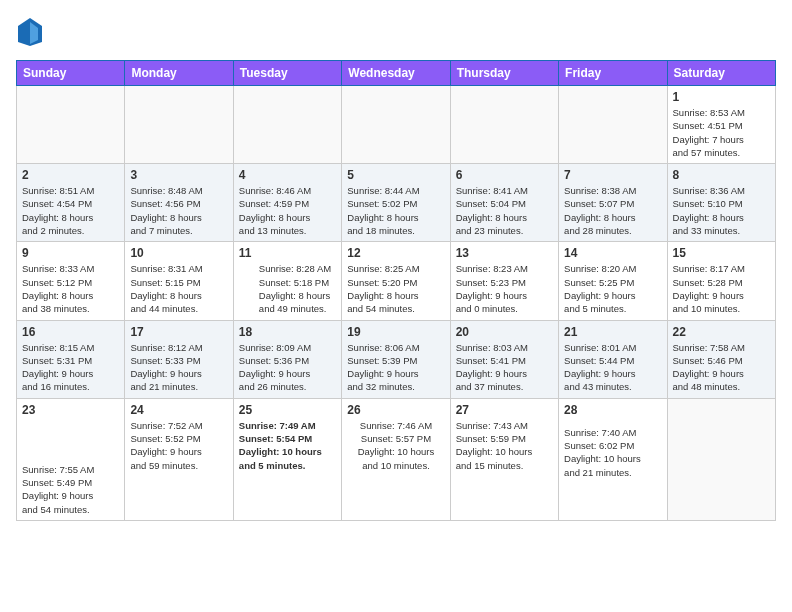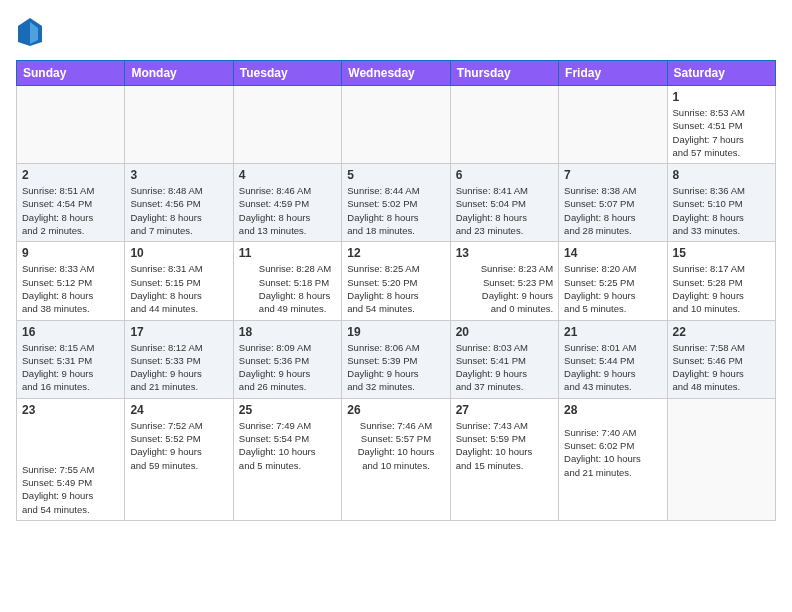--- a/index.html
+++ b/index.html
@@ -211,21 +211,21 @@
         </td>
         <td>
           <span class="day-num">12</span>
           <div class="day-info" style="white-space: pre-line;">Sunrise: 8:25 AM
 Sunset: 5:20 PM
 Daylight: 8 hours
 and 54 minutes.</div>
         </td>
         <td>
           <span class="day-num">13</span>
-          <div class="day-info" style="white-space: pre-line; text-align: right;">Sunrise: 8:23 AM
+          <div class="day-info" style="white-space: pre-line;">Sunrise: 8:23 AM
 Sunset: 5:23 PM
 Daylight: 9 hours
 and 0 minutes.</div>
         </td>
         <td>
           <span class="day-num">14</span>
           <div class="day-info" style="white-space: pre-line;">Sunrise: 8:20 AM
 Sunset: 5:25 PM
 Daylight: 9 hours
 and 5 minutes.</div>
@@ -299,21 +299,21 @@
         </td>
         <td>
           <span class="day-num">24</span>
           <div class="day-info" style="white-space: pre-line;">Sunrise: 7:52 AM
 Sunset: 5:52 PM
 Daylight: 9 hours
 and 59 minutes.</div>
         </td>
         <td>
           <span class="day-num">25</span>
-          <div class="day-info" style="white-space: pre-line;">Sunrise: 7:49 AM
+          <div class="day-info" style="white-space: pre-line; font-weight: bold;">Sunrise: 7:49 AM
 Sunset: 5:54 PM
 Daylight: 10 hours
 and 5 minutes.</div>
         </td>
         <td>
           <span class="day-num">26</span>
           <div class="day-info" style="white-space: pre-line; text-align: center;">Sunrise: 7:46 AM
 Sunset: 5:57 PM
 Daylight: 10 hours
 and 10 minutes.</div>

